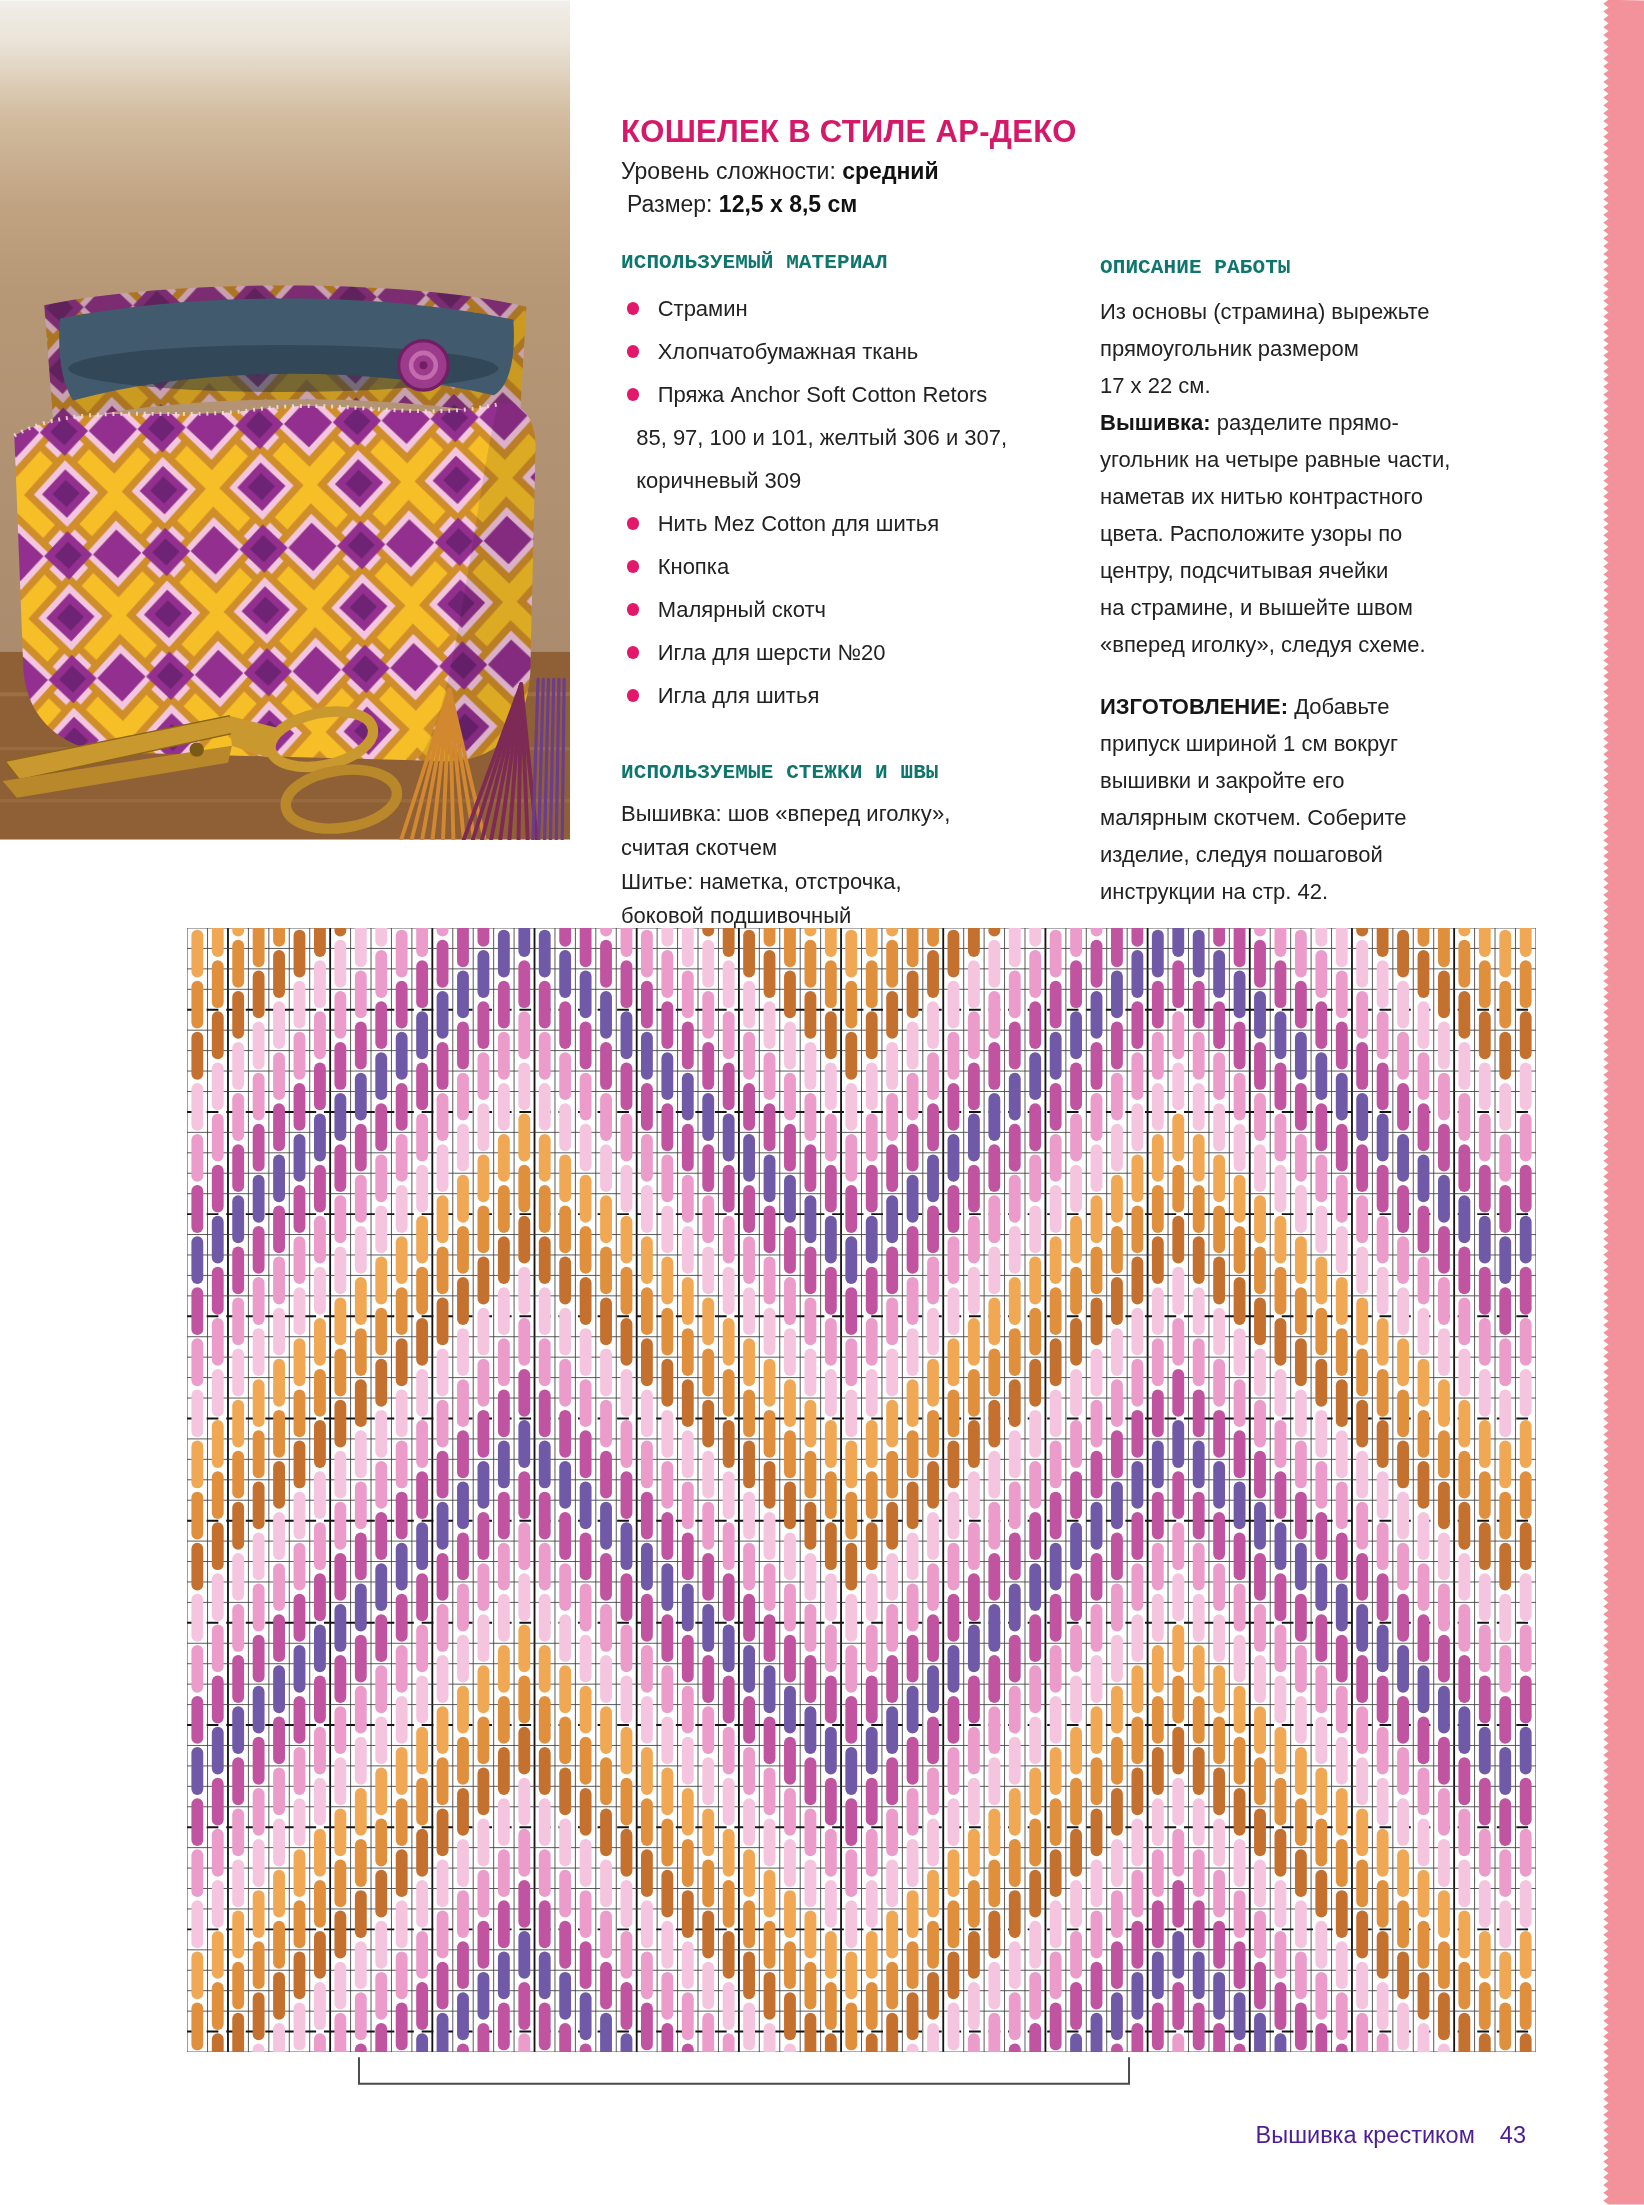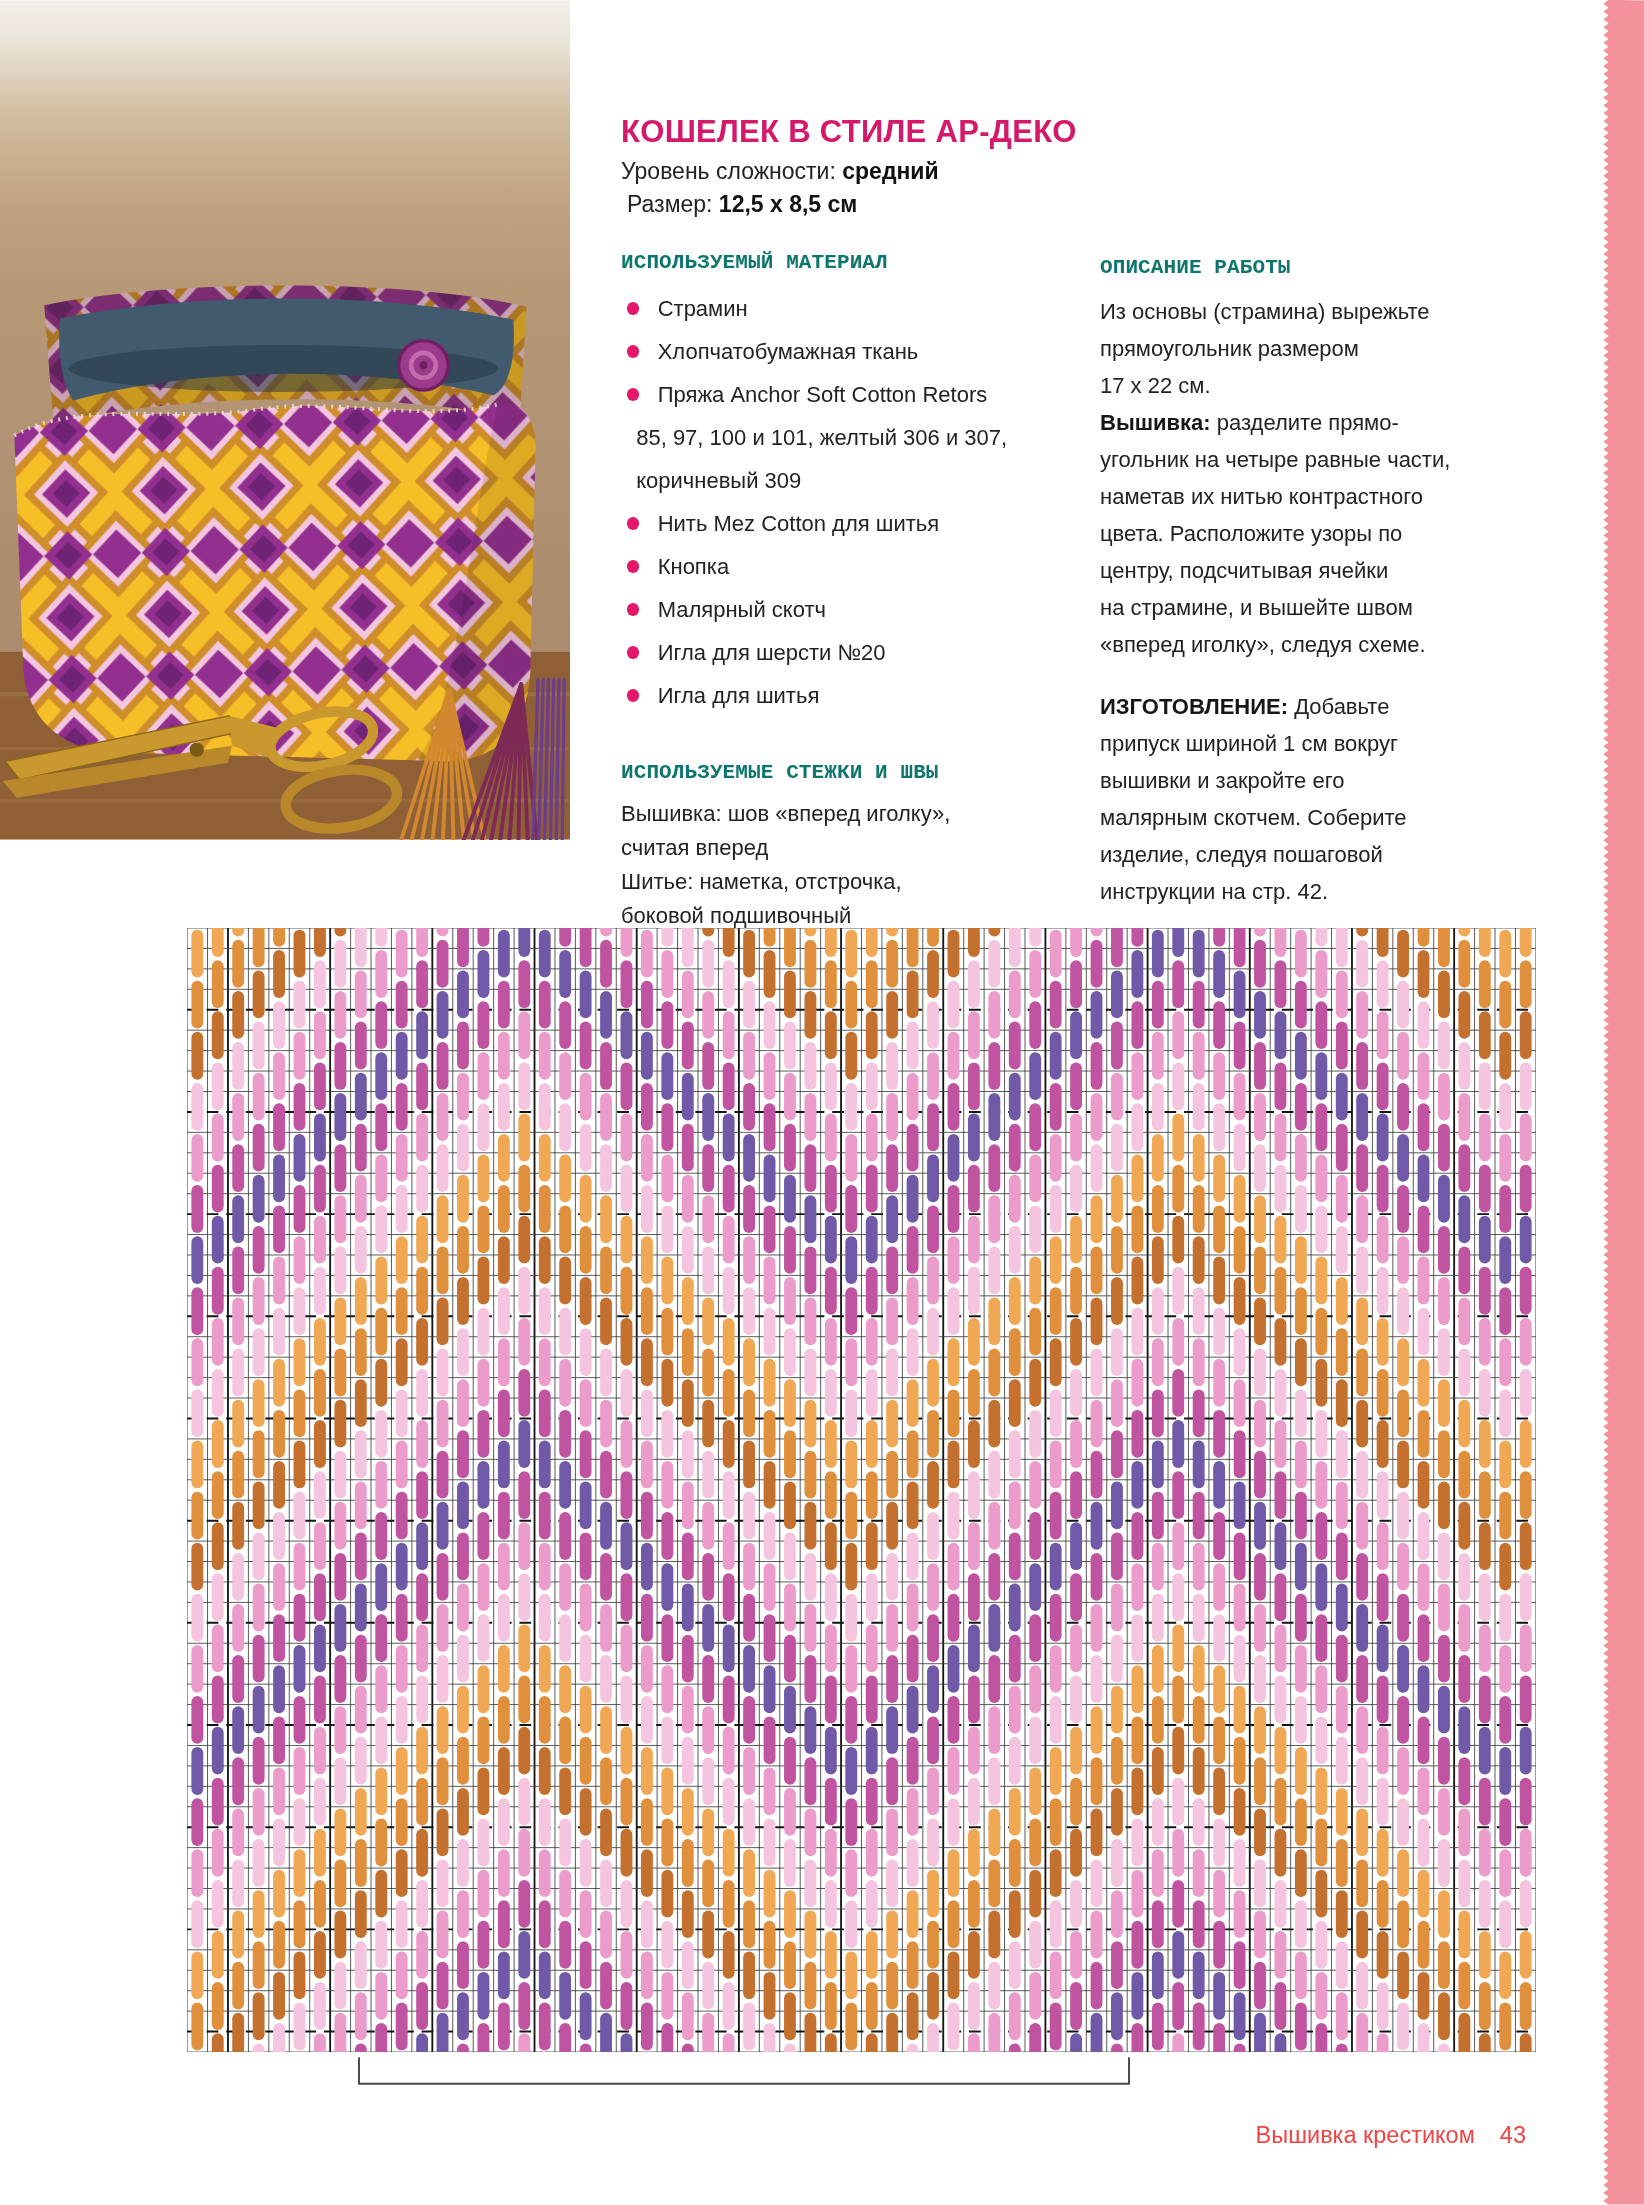--- a/index.html
+++ b/index.html
@@ -25,21 +25,21 @@
   .no-dot{width:0; height:12.4px; margin:0 0 0 7.2px;}
   
   #chart-wrap{left:187px; top:928px; width:1349px; height:1124px;}
   #bracket-wrap{left:358px; top:2056px; width:772px; height:30px;}
   #repeat-label{
     left:358px; top:2099px; width:772px; text-align:center;
     font-size:20px; color:#2F2F2F; letter-spacing:1.3px; font-weight:500;
   }
   #footer{
     top:2122px; right:119px; display:flex; align-items:baseline; gap:25px;
-    font-size:23.5px; color:#ef4444;
+    font-size:23.5px; color:#4c1d95;
   }
   #stripe-wrap{right:0; top:0; width:43px; height:2205px;}
   #photo-wrap{left:0; top:0; width:570px; height:840px;}
 </style>
 </head>
 <body>
 
 <div id="page">
 
   <div id="photo-wrap" class="abs">
@@ -192,21 +192,21 @@
       </div>
       <div class="tline mat-line" style="height: 43px; line-height: 43px;">
         <span class="bullet-dot" style="background: rgb(227, 24, 106);"></span>
         <span>Игла для шитья</span>
       </div>
     </div>
 
   <div class="abs sec-heading" style="left:621px; top:761px;">ИСПОЛЬЗУЕМЫЕ СТЕЖКИ И ШВЫ</div>
   <div id="stitches-lines" class="abs" style="left:621px; top:797px;">
       <div class="tline" style="height: 34px; line-height: 34px;">Вышивка: шов «вперед иголку»,</div>
-      <div class="tline" style="height: 34px; line-height: 34px;">считая вперед</div>
+      <div class="tline" style="height: 34px; line-height: 34px;">считая скотчем</div>
       <div class="tline" style="height: 34px; line-height: 34px;">Шитье: наметка, отстрочка,</div>
       <div class="tline" style="height: 34px; line-height: 34px;">боковой подшивочный</div>
     </div>
 
   <div class="abs sec-heading" style="left:1100px; top:256px;">ОПИСАНИЕ РАБОТЫ</div>
   <div id="description-lines" class="abs" style="left:1100px; top:293px;">
       <div class="tline" style="height: 37px; line-height: 37px;">Из основы (страмина) вырежьте</div>
       <div class="tline" style="height: 37px; line-height: 37px;">прямоугольник размером</div>
       <div class="tline" style="height: 37px; line-height: 37px;">17 x 22 см.</div>
       <div class="tline" style="height: 37px; line-height: 37px;"><b>Вышивка:</b> разделите прямо-</div>

